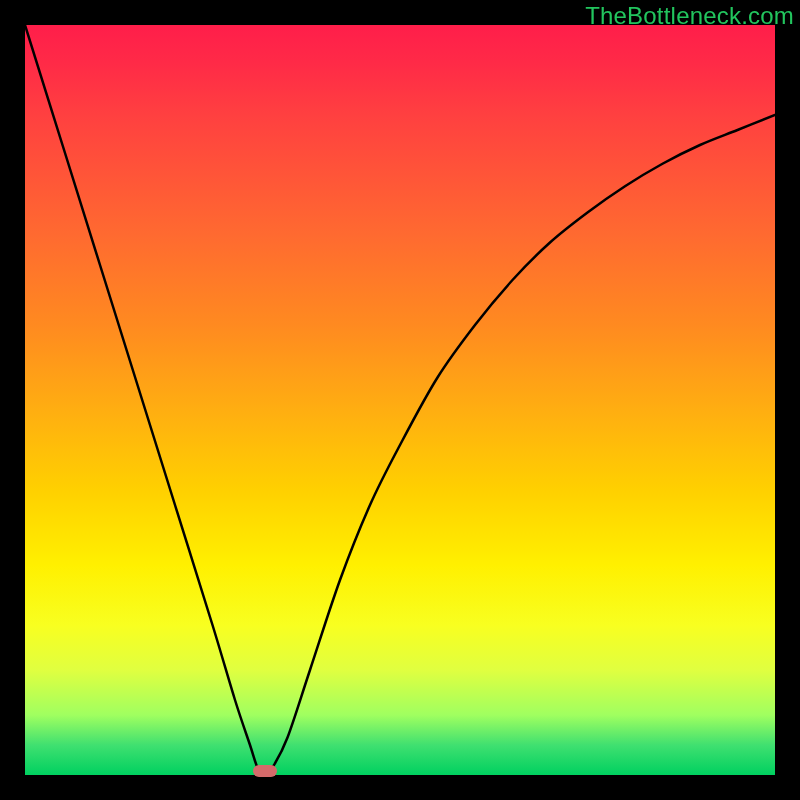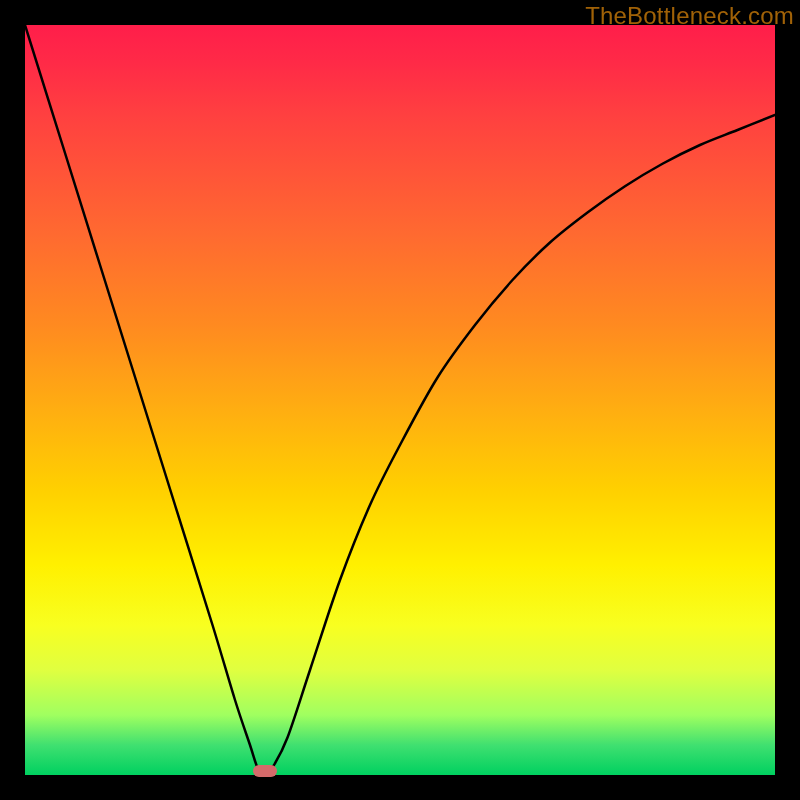--- a/index.html
+++ b/index.html
@@ -38,21 +38,21 @@
       #e0ff40 86%,
       #a0ff60 92%,
       #40e070 96%,
       #00d060 100%
     );
   }
   .watermark {
     position: absolute;
     top: 2px;
     right: 6px;
-    color: #a16207;
+    color: #22c55e;
     font-size: 24px;
     font-weight: 500;
     letter-spacing: 0.2px;
     z-index: 5;
   }
   svg.curve {
     position: absolute;
     left: 0;
     top: 0;
     width: 750px;

